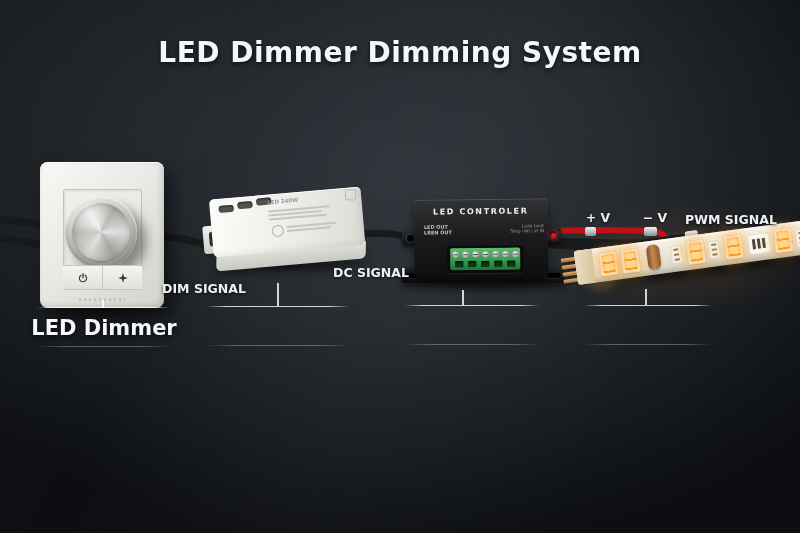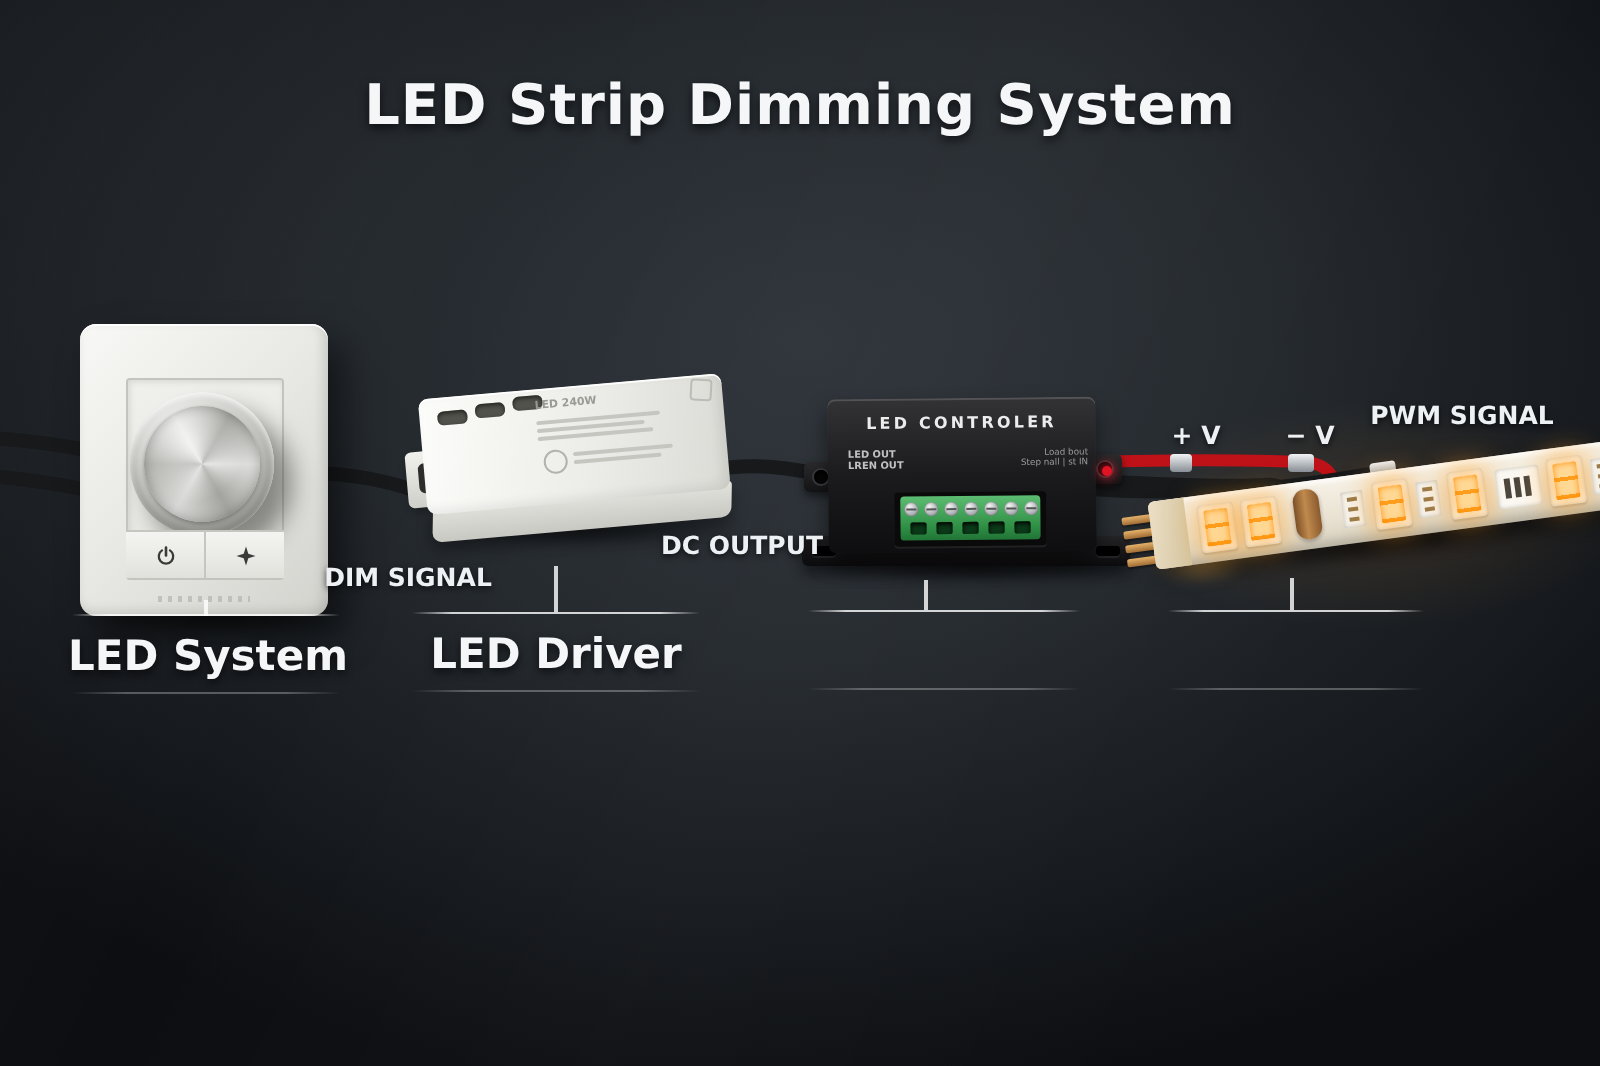--- a/index.html
+++ b/index.html
@@ -118,21 +118,21 @@
   .caption{z-index:5;font-size:21px;font-weight:bold;color:#f4f6f8;white-space:nowrap;
     transform:translateX(-50%);text-shadow:0 2px 4px rgba(0,0,0,.6);}
   .underline{z-index:5;height:1px;opacity:.28;
     background:linear-gradient(90deg,rgba(255,255,255,0),#fff 20%,#fff 80%,rgba(255,255,255,0));}
 </style>
 </head>
 <body>
 
 <div class="stage">
 
-  <div class="abs title">LED Strip Dimming System</div>
+  <div class="abs title">LED Dimmer Dimming System</div>
 
   <div class="abs halo-big"></div>
   <div class="abs halo-spot"></div>
   <div class="abs shadow sh-dimmer"></div>
   <div class="abs shadow sh-driver"></div>
   <div class="abs shadow sh-controller"></div>
   <div class="abs shadow sh-strip"></div>
 
   <svg class="abs wires" width="800" height="533" viewBox="0 0 800 533">
     <defs>
@@ -277,33 +277,32 @@
       </div>
     <div class="chipm" style="left:222px">
         <i style="top:3px"></i>
         <i style="top:8px"></i>
         <i style="top:13px"></i>
       </div>
 
   </div>
 
   <div class="abs sig" style="left:204px;top:281px">DIM SIGNAL</div>
-  <div class="abs sig" style="left:371px;top:265px">DC OUTPUT</div>
+  <div class="abs sig" style="left:371px;top:265px">DC SIGNAL</div>
   <div class="abs sig" style="left:598px;top:210px">+ V</div>
   <div class="abs sig" style="left:655px;top:210px">− V</div>
-  <div class="abs sig" style="left:731px;top:200px">PWM SIGNAL</div>
+  <div class="abs sig" style="left:731px;top:212px">PWM SIGNAL</div>
 
   <div class="abs bstem" style="left:102px;top:300px;height:8px"></div>
   <div class="abs bline" style="left:36px;top:307px;width:134px"></div>
-  <div class="abs caption" style="left:104px;top:316px">LED System</div>
+  <div class="abs caption" style="left:104px;top:316px">LED Dimmer</div>
   <div class="abs underline" style="left:36px;top:346px;width:134px"></div>
 
   <div class="abs bstem" style="left:277px;top:283px;height:23px"></div>
   <div class="abs bline" style="left:206px;top:306px;width:144px"></div>
-  <div class="abs caption" style="left:278px;top:315px">LED Driver</div>
   <div class="abs underline" style="left:206px;top:345px;width:144px"></div>
 
   <div class="abs bstem" style="left:462px;top:290px;height:15px"></div>
   <div class="abs bline" style="left:404px;top:305px;width:136px"></div>
   <div class="abs underline" style="left:404px;top:344px;width:136px"></div>
 
   <div class="abs bstem" style="left:645px;top:289px;height:16px"></div>
   <div class="abs bline" style="left:584px;top:305px;width:128px"></div>
   <div class="abs underline" style="left:584px;top:344px;width:128px"></div>
 

